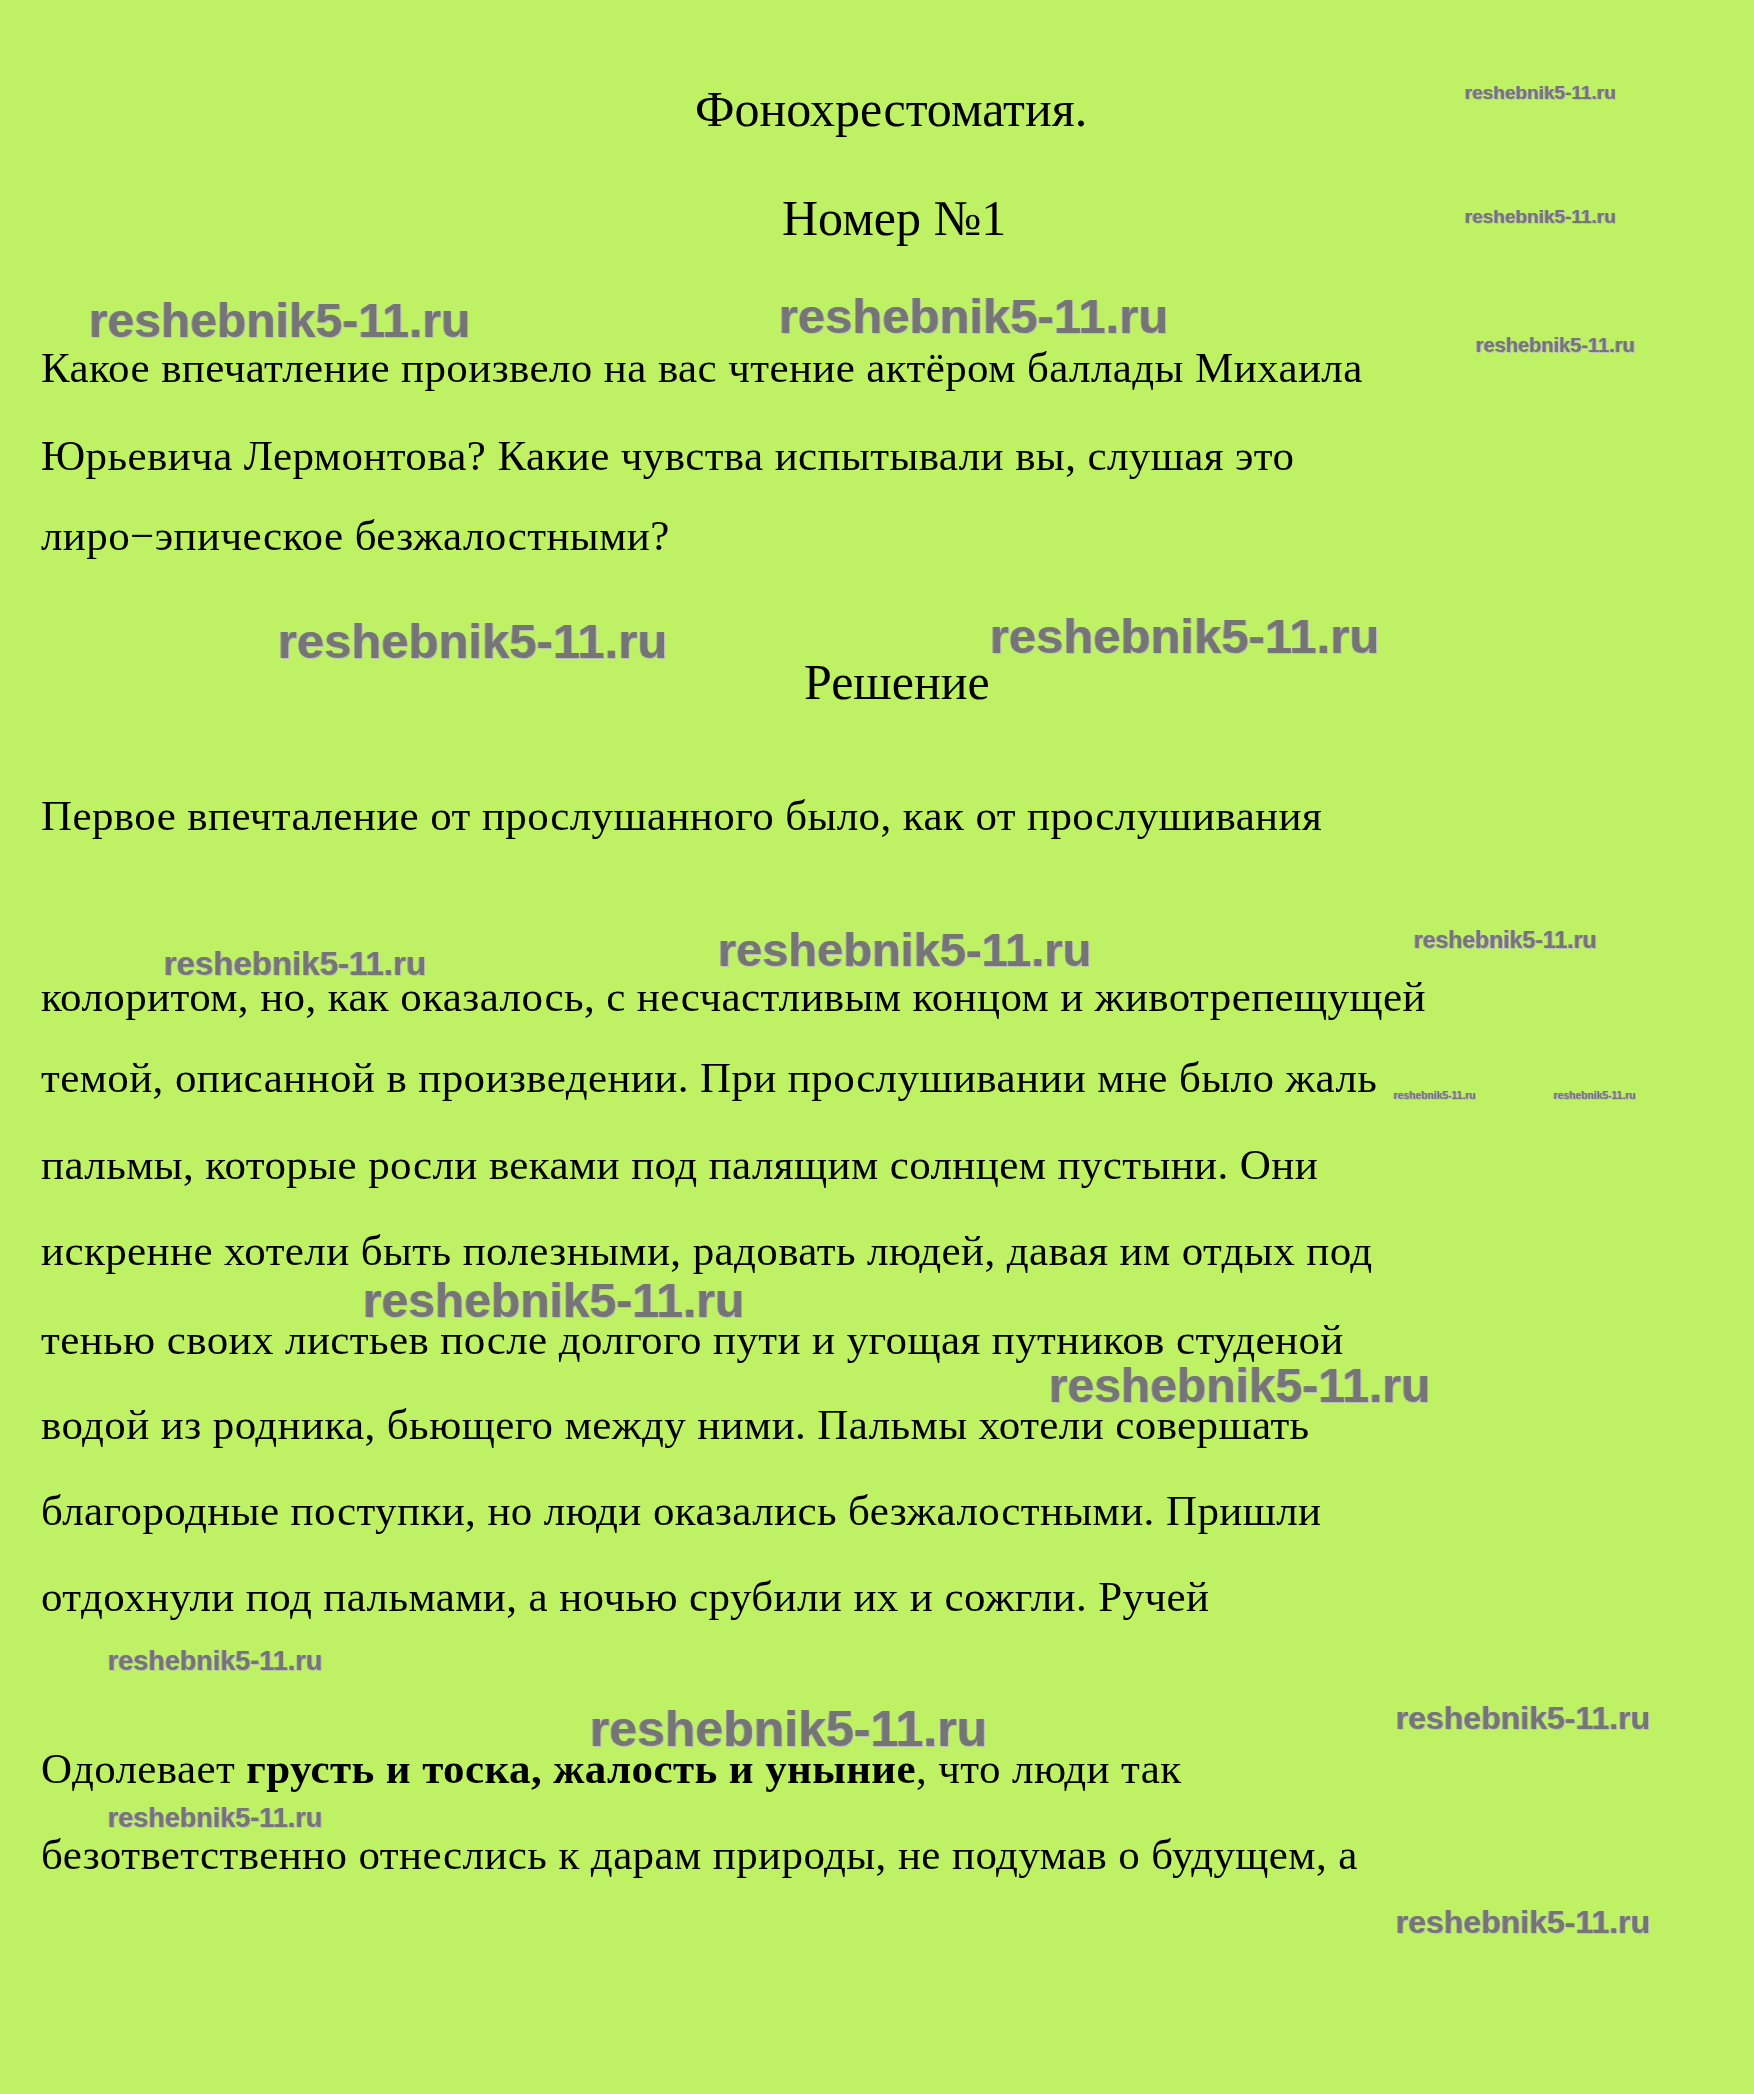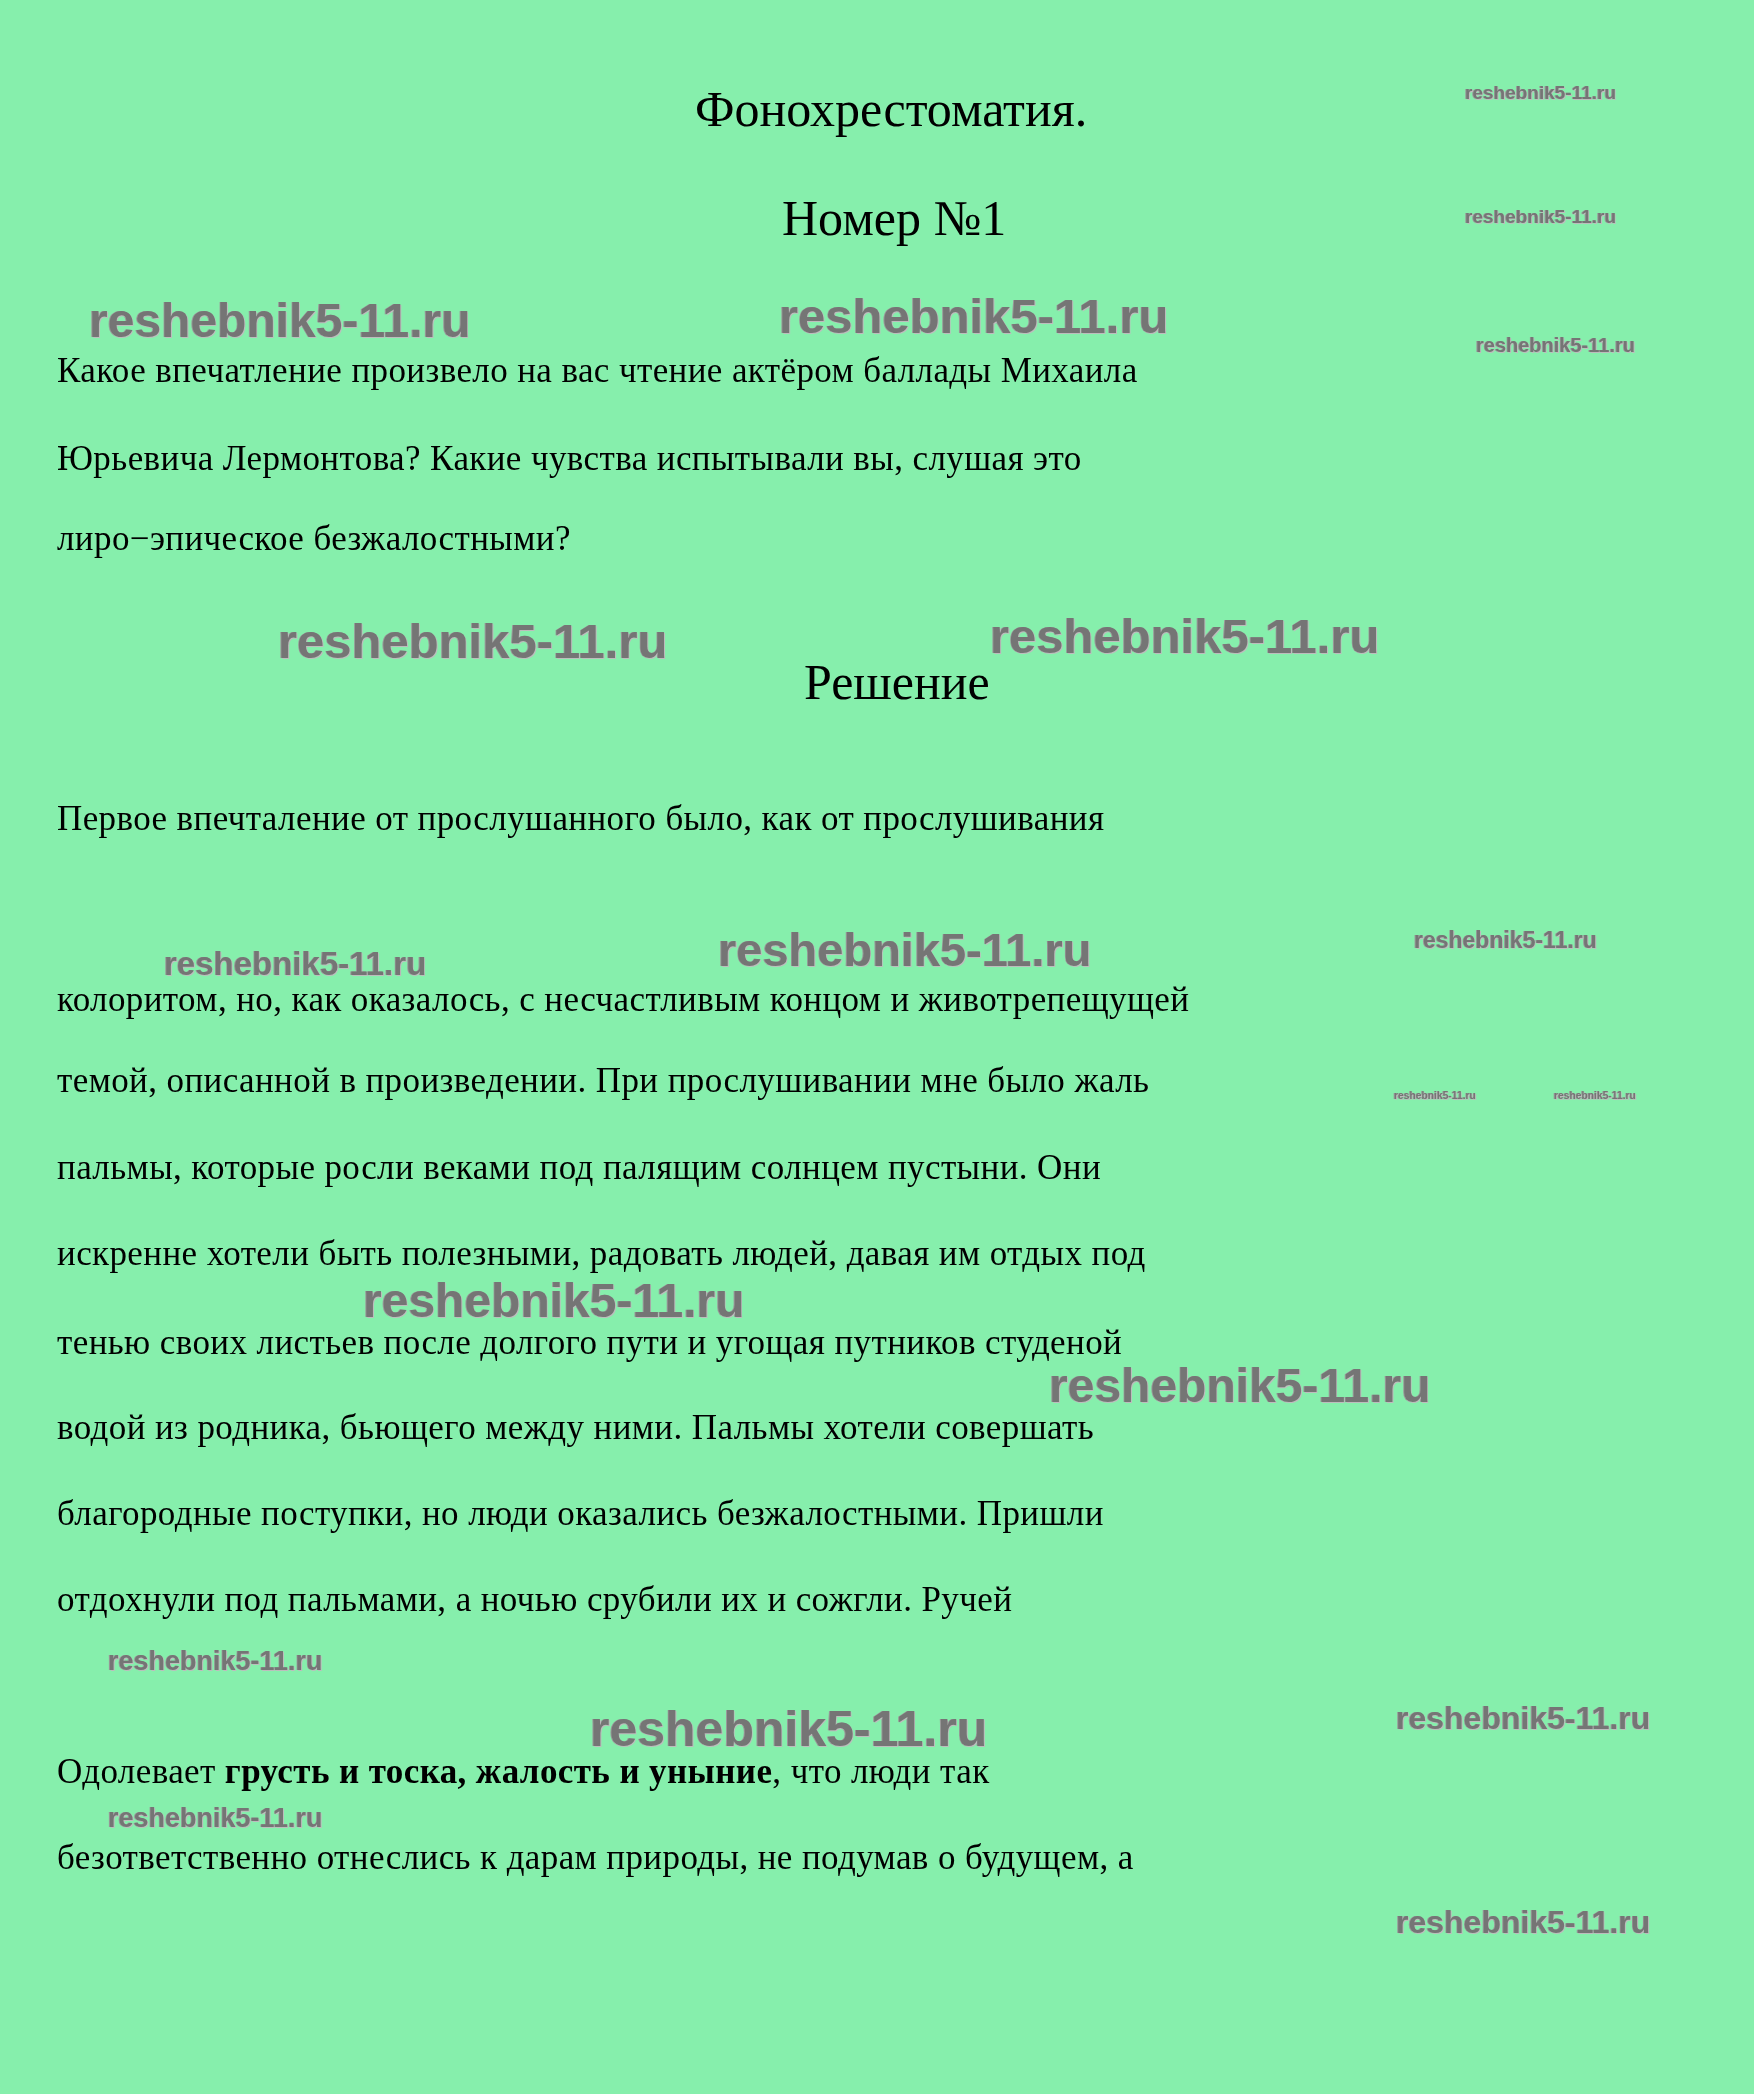--- a/index.html
+++ b/index.html
@@ -1,40 +1,39 @@
 <!DOCTYPE html>
 <html style="font-size:13.8px"><head>
 <meta charset="utf-8">
 <style>
   html,body{margin:0;padding:0;background:#ffffff;}
   .page{
     position:relative;
     width:1754px;
     height:2094px;
-    background:#86efac;
+    background:#bef264;
     overflow:hidden;
     font-family:"Liberation Serif", serif;
     color:#000000;
   }
   .heading{
     position:absolute;
     white-space:nowrap;
     font-size:50px;
     line-height:1.1;
     z-index:2;
   }
   .line{
     position:absolute;
-    left:57px;
+    left:41px;
     white-space:nowrap;
-    font-size:35px;
+    font-size:43px;
     line-height:1.1;
     letter-spacing:0.4px;
     z-index:2;
-    margin-top:8px;
   }
   .line b{font-weight:700;}
   .wm{
     position:absolute;
     white-space:nowrap;
     font-family:Liberation Sans, sans-serif;
     font-weight:700;
     color:#757575;
     letter-spacing:0px;
     text-shadow:0.9px 0.9px 0 #bdbdbd, -0.9px 0 0 #9a9a9a;

